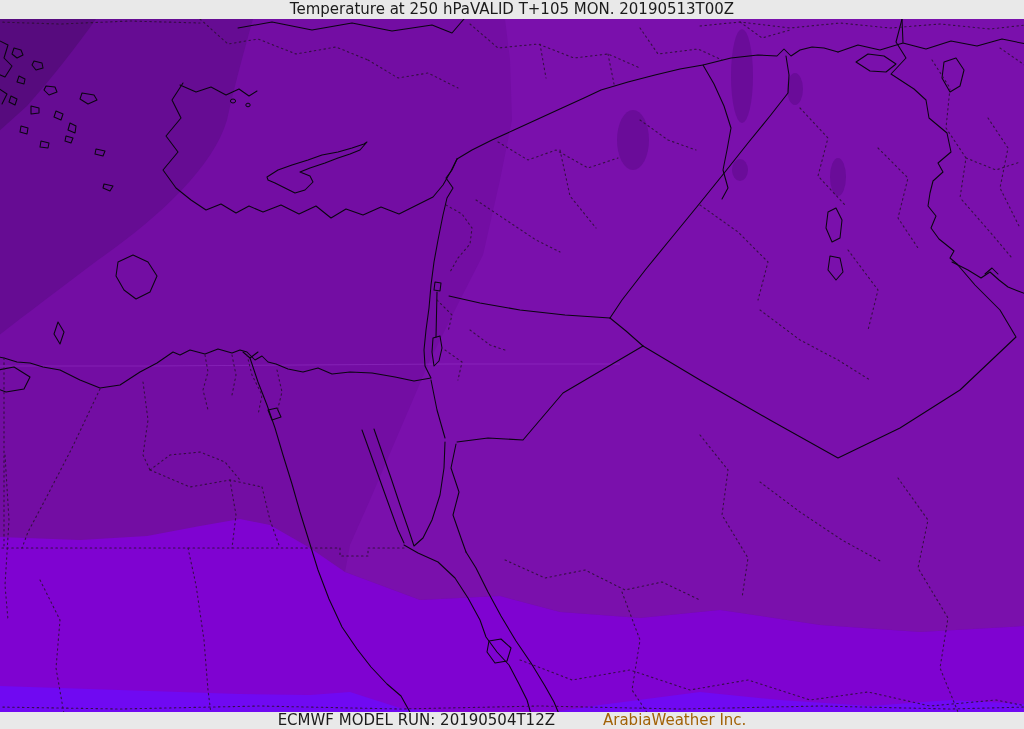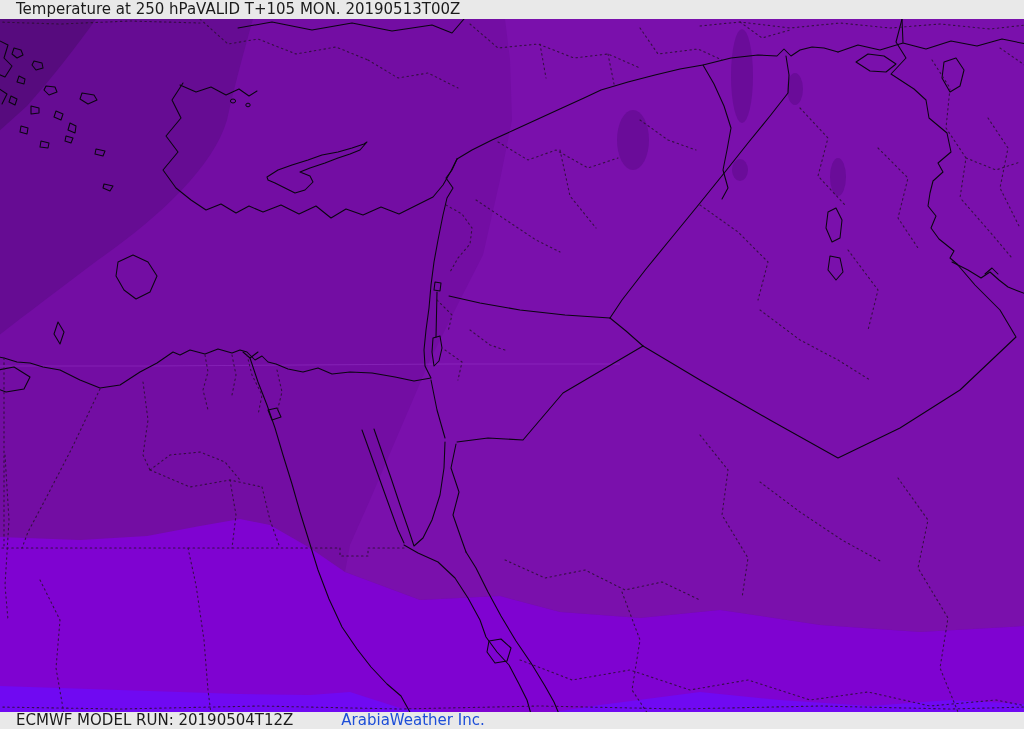--- a/index.html
+++ b/index.html
@@ -1,18 +1,18 @@
 <!DOCTYPE html>
 <html><head>
 <meta charset="utf-8">
 <style>
   html,body{margin:0;padding:0;background:#e9e9e9;}
   #screen{position:relative;width:1024px;height:729px;overflow:hidden;
           font-family:"DejaVu Sans","Liberation Sans",sans-serif;}
-  .bar{position:absolute;left:0;width:1024px;display:flex;justify-content:flex-start;
+  .bar{position:absolute;left:0;width:1024px;display:flex;justify-content:center;
        align-items:center;box-sizing:border-box;padding:0 16px;}
   #topbar{top:0;height:19px;}
   #bottombar{top:712px;height:17px;}
   .bar span{font-size:15px;line-height:1;white-space:nowrap;letter-spacing:0;}
   #map{position:absolute;top:19px;left:0;}
   .coast path,.coast line{fill:none;stroke-width:1.05;stroke-linejoin:round;stroke-linecap:round;}
   .dotted path{fill:none;stroke-width:1.1;stroke-dasharray:1.5 3.4;stroke-linecap:round;opacity:.85;}
   .band{stroke:none;}
 </style>
 </head>
@@ -147,16 +147,16 @@
     <path d="M988,118 L1008,148 L1000,188 L1020,228"></path>
     <path d="M962,200 L990,232 L1012,258"></path>
     <path d="M1000,48 L1026,66 M966,158 L996,170 L1020,162"></path>
     <path d="M700,26 L740,22 L790,28 L840,23 L890,28 L940,24 L990,29 L1026,25"></path>
     <path d="M-2,22 L60,24 L130,21 L200,23"></path>
   </g>
 </svg>
 
 <div id="bottombar" class="bar" style="background: rgb(233, 233, 233); gap: 48px;">
   <span style="color: rgb(27, 27, 27);">ECMWF MODEL RUN: 20190504T12Z</span>
-  <span style="color: #1d4ed8;">ArabiaWeather Inc.</span>
+  <span style="color: #a16207;">ArabiaWeather Inc.</span>
 </div>
 
 </div>
 
 </body></html>

